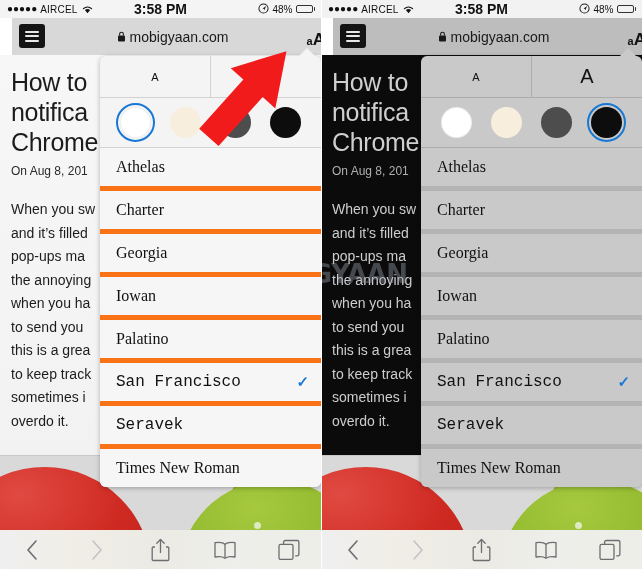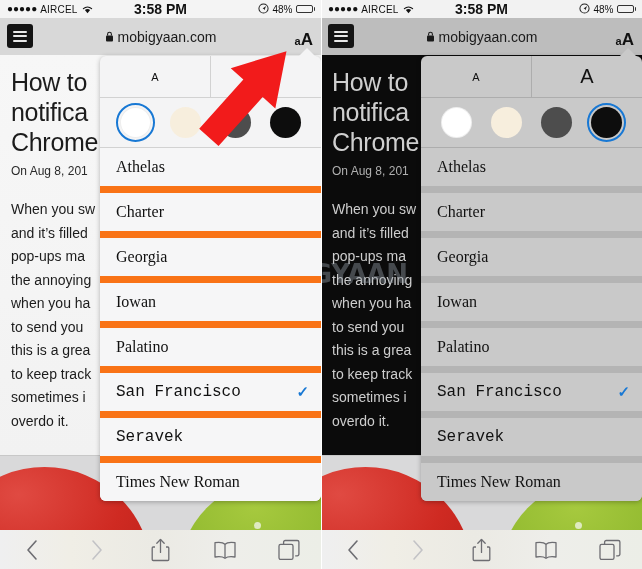--- a/index.html
+++ b/index.html
@@ -20,21 +20,21 @@
   .wifi{display:inline-block;width:10px;height:9px;position:relative;margin-left:1px;}
   .wifi svg{display:block;}
   .sb-center{position:absolute;left:0;right:0;text-align:center;font-size:14px;font-weight:bold;}
   .sb-right{position:absolute;right:6px;display:flex;align-items:center;gap:3px;font-size:10px;}
   .batt{display:inline-flex;align-items:center;}
   .batt-body{width:17px;height:8px;border:1px solid #333;border-radius:2px;padding:1px;box-sizing:border-box;}
   .batt-fill{height:100%;background:#222;border-radius:1px;}
   .batt-cap{width:1.5px;height:4px;background:#333;margin-left:1px;border-radius:0 1px 1px 0;}
 
   
-  .urlbar{position:absolute;left:0;top:18px;width:321px;height:37px;background:#f6f6f6;z-index:20;
+  .urlbar{position:absolute;left:12px;top:18px;width:321px;height:37px;background:#f6f6f6;z-index:20;
     display:flex;align-items:center;}
   .panel.right .urlbar{background:#f0f0f0;}
   .urlfield{position:absolute;left:0;right:0;top:0;bottom:0;background:#d8d8d8;
     display:flex;align-items:center;justify-content:center;gap:4px;font-size:14px;color:#1a1a1a;}
   .panel.right .urlfield{background:#bdbdbd;}
   .lock{display:inline-block;}
   .reader-btn{position:absolute;left:7px;top:6px;width:26px;height:24px;background:#141414;border-radius:3px;
     display:flex;flex-direction:column;justify-content:center;align-items:center;gap:2.5px;z-index:25;}
   .reader-btn i{display:block;width:14px;height:2px;background:#e8e8e8;border-radius:1px;}
   .reader-btn i:nth-child(2){width:14px;}
@@ -96,21 +96,21 @@
   .color-row{display:flex;height:49px;align-items:center;justify-content:space-around;padding:0 10px;
     border-bottom:1px solid #d2d2d2;}
   .panel.right .color-row{border-bottom-color:#adadad;}
   .swatch{width:31px;height:31px;border-radius:50%;position:relative;}
   .swatch.sel::after{content:"";position:absolute;left:-4px;top:-4px;right:-4px;bottom:-4px;
     border:2.5px solid #1878d4;border-radius:50%;}
 
   .font-list{background:#f6f6f7;}
   .panel.right .font-list{background:#c9c9c9;}
   .font-item{height:38px;display:flex;align-items:center;justify-content:space-between;
-    padding:0 12px 0 16px;border-top:7px solid #f97316;font-size:16px;color:#111;}
+    padding:0 12px 0 16px;border-top:5px solid #f97316;font-size:16px;color:#111;}
   .panel.right .font-item{border-top-color:#b4b4b4;}
   .font-item:first-child{border-top:none;}
   .f-athelas,.f-charter,.f-georgia,.f-iowan,.f-palatino,.f-times{font-family:"Liberation Serif",serif;}
   .f-sanfrancisco,.f-seravek{font-family:Liberation Mono, monospace;}
   .check{color:#1878d4;font-size:15px;font-weight:bold;}
 
   
   .watermark{position:absolute;left:232px;top:259px;z-index:30;font-size:26px;font-weight:bold;
     color:rgba(150,160,170,.42);letter-spacing:-.5px;pointer-events:none;white-space:nowrap;
     font-family:"DejaVu Sans",sans-serif;}

